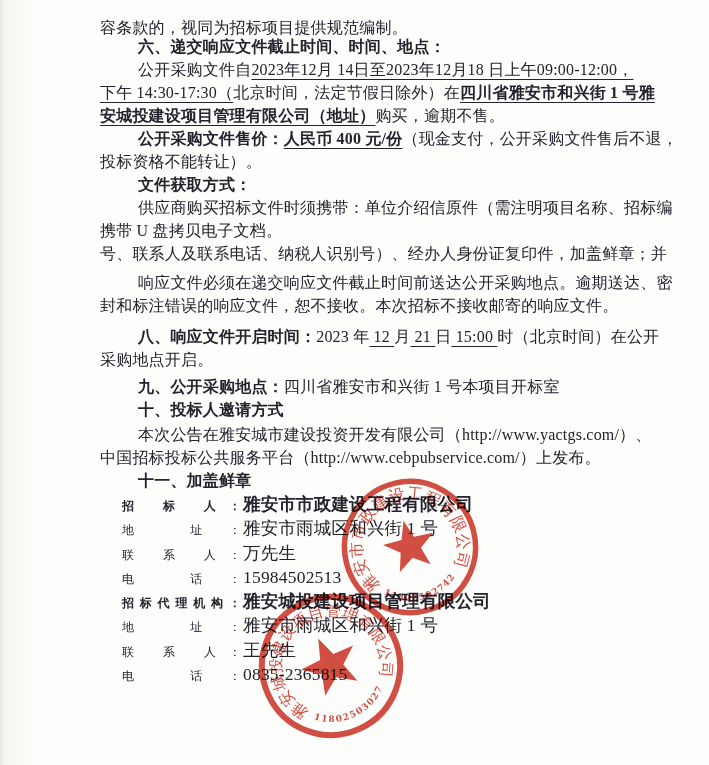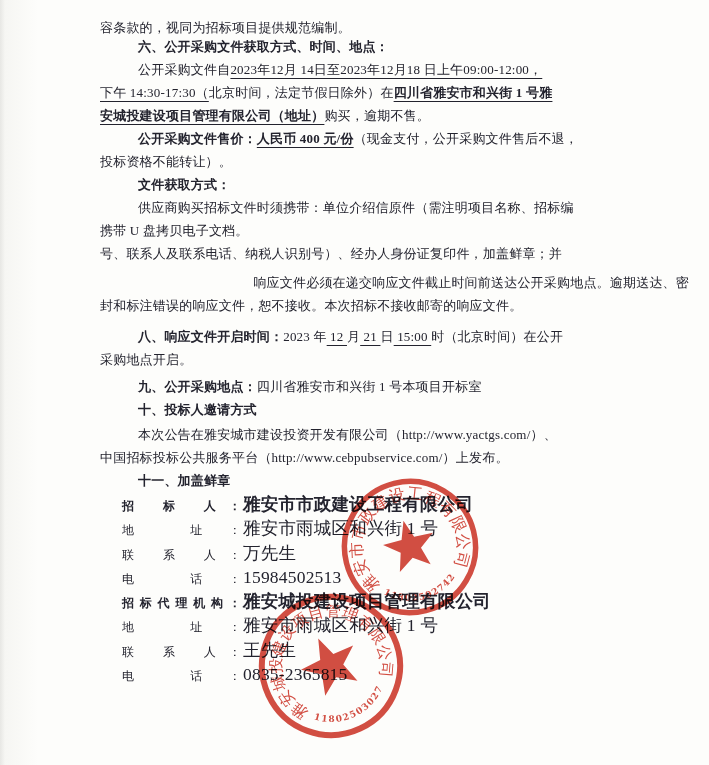--- a/index.html
+++ b/index.html
@@ -7,45 +7,45 @@
   .page{
     position:relative;
     width:709px;height:765px;
     background:#fcfcfa;
     background-image:linear-gradient(90deg,#e7e7e4 0px,#f6f6f3 5px,#fdfdfb 38px);
     overflow:hidden;
     font-family:"Liberation Serif","DejaVu Serif",serif;
     color:#23232e;
   }
   .doc{position:absolute;left:100px;top:16px;right:20px;}
-  .ln{height:23px;line-height:23px;white-space:nowrap;font-size:13px;letter-spacing:.2px;}
+  .ln{height:23px;line-height:23px;white-space:nowrap;font-size:16px;letter-spacing:.2px;}
   .indent{padding-left:38px;}
   .b{font-weight:bold;}
   .u{text-decoration:underline;text-underline-offset:3.5px;text-decoration-thickness:1.3px;}
   .mtn4{margin-top:-4px;}
   .mt2{margin-top:2px;}
   .mt4{margin-top:4px;}
-  .mt6{margin-top:6px;text-align:right;}
+  .mt6{margin-top:6px;}
   .mt8{margin-top:8px;}
   .mt10{margin-top:10px;}
   .contact{height:24.3px;line-height:24.3px;margin-left:22px;font-size:17.5px;}
   .lbl{display:inline-block;width:119px;font-size:12px;text-align:justify;text-align-last:justify;text-justify:inter-word;vertical-align:baseline;}
   .val{padding-left:2px;}
   .seal{position:absolute;mix-blend-mode:multiply;opacity:.9;pointer-events:none;}
   .seal text{font-family:"DejaVu Serif","Liberation Serif",serif;}
 </style>
 </head>
 <body>
 
 <div class="page">
   <div class="doc">
 
     <div class="ln"><span>容条款的，视同为招标项目提供规范编制。</span></div>
 
-    <div class="ln indent b mtn4"><span>六、公开采购文件获取方式、时间、地点：</span></div>
+    <div class="ln indent b mtn4"><span>六、递交响应文件截止时间、时间、地点：</span></div>
 
     <div class="ln indent"><span>公开采购文件自</span><span class="u">2023年12月 14日至2023年12月18 日上午09:00-12:00，</span></div>
 
     <div class="ln"><span class="u">下午 14:30-17:30（</span><span>北京时间，法定节假日除外）在</span><span class="b u">四川省雅安市和兴街 1 号雅</span></div>
 
     <div class="ln"><span class="b u">安城投建设项目管理有限公司（地址）</span><span>购买，逾期不售。</span></div>
 
     <div class="ln indent"><span class="b">公开采购文件售价：</span><span class="b u">人民币 400 元/份</span><span>（现金支付，公开采购文件售后不退，</span></div>
 
     <div class="ln"><span>投标资格不能转让）。</span></div>

